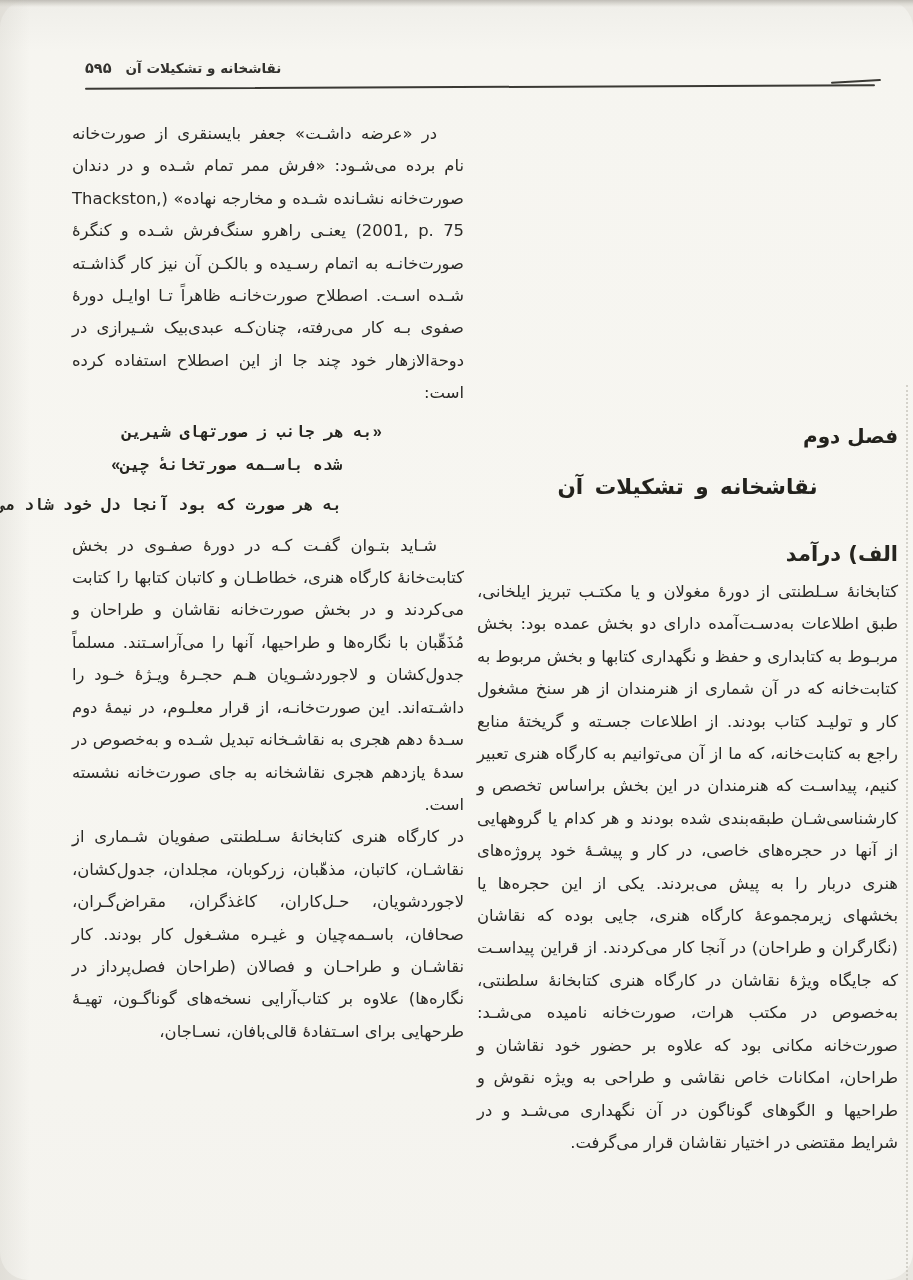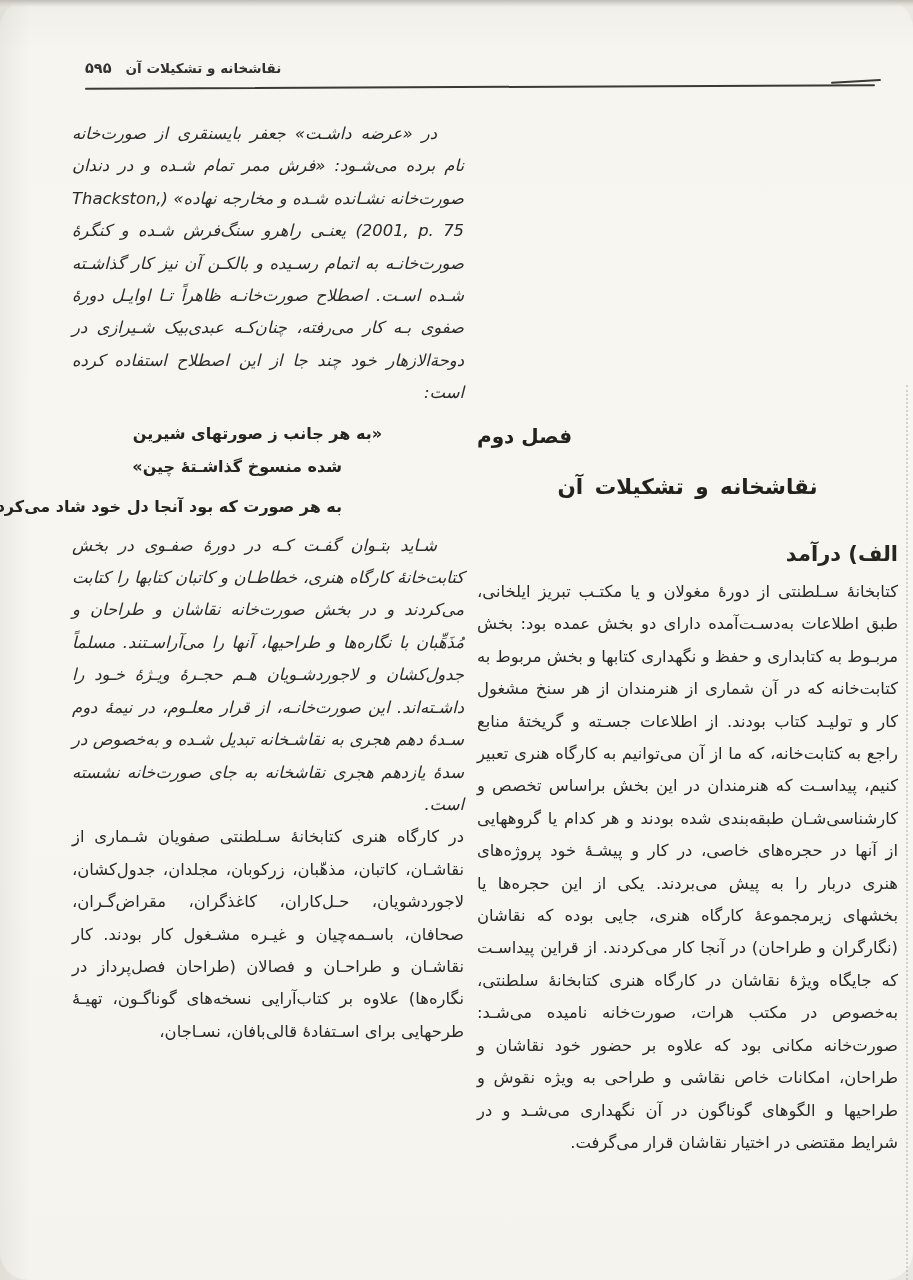--- a/index.html
+++ b/index.html
@@ -48,32 +48,32 @@
   }
   
   .col{ position:absolute; direction:rtl; }
   .col-left{ left:72px;  width:392px; top:118px; }
   .col-right{ left:477px; width:421px; top:424px; }
   p.body-par{
     font-size:16.4px; line-height:32.4px;
     text-align:justify; text-justify:inter-word;
     color:#2b2a26;
   }
-  p.indent{ text-indent:27px;font-style:italic; }
+  p.indent{ text-indent:27px; }
   .poem{ margin:7px 0 7px 0; font-weight:bold; font-size:16px; line-height:33px; color:#26251F; }
-  .poem .hemistich{ white-space:nowrap; }
+  .poem .hemistich{ white-space:nowrap;font-family:Liberation Mono, monospace; }
   .poem .h1{ padding-right:82px; }
   .poem .h2{ padding-right:122px; }
   .sec-heading{
     font-size:21px; font-weight:bold; color:#26251f;
     margin:16px 0 6px 0; line-height:30px;
   }
   .col-right .sec-heading{ margin:0 0 7px 0; }
   .chapter-label{
-    text-align:left; font-size:20px; font-weight:bold; color:#23221d;
+    text-align:right; font-size:20px; font-weight:bold; color:#23221d;
     margin-bottom:26px; letter-spacing:.3px;
   }
   .chapter-title{
     text-align:center; font-size:21.5px; font-weight:bold; color:#23221d;
     margin-bottom:40px; word-spacing:4px;
   }
 </style>
 </head>
 <body>
 
@@ -93,21 +93,21 @@
     <div class="chapter-title">نقاشخانه و تشکیلات آن</div>
     <div class="sec-heading">الف) درآمد</div>
     <p class="body-par">کتابخانهٔ سـلطنتی از دورهٔ مغولان و یا مکتـب تبریز ایلخانی، طبق اطلاعات به‌دسـت‌آمده دارای دو بخش عمده بود: بخش مربـوط به کتابداری و حفظ و نگهداری کتابها و بخش مربوط به کتابت‌خانه که در آن شماری از هنرمندان از هر سنخ مشغول کار و تولیـد کتاب بودند. از اطلاعات جسـته و گریختهٔ منابع راجع به کتابت‌خانه، که ما از آن می‌توانیم به کارگاه هنری تعبیر کنیم، پیداسـت که هنرمندان در این بخش براساس تخصص و کارشناسی‌شـان طبقه‌بندی شده بودند و هر کدام یا گروههایی از آنها در حجره‌های خاصی، در کار و پیشـهٔ خود پروژه‌های هنری دربار را به پیش می‌بردند. یکی از این حجره‌ها یا بخشهای زیرمجموعهٔ کارگاه هنری، جایی بوده که نقاشان (نگارگران و طراحان) در آنجا کار می‌کردند. از قراین پیداسـت که جایگاه ویژهٔ نقاشان در کارگاه هنری کتابخانهٔ سلطنتی، به‌خصوص در مکتب هرات، صورت‌خانه نامیده می‌شـد: صورت‌خانه مکانی بود که علاوه بر حضور خود نقاشان و طراحان، امکانات خاص نقاشی و طراحی به ویژه نقوش و طراحیها و الگوهای گوناگون در آن نگهداری می‌شـد و در شرایط مقتضی در اختیار نقاشان قرار می‌گرفت.</p>
   </div>
 
   <div class="col col-left">
     <p class="body-par indent">در «عرضه داشـت» جعفر بایسنقری از صورت‌خانه نام برده می‌شـود: «فرش ممر تمام شـده و در دندان صورت‌خانه نشـانده شـده و مخارجه نهاده» (Thackston, 2001, p. 75) یعنـی راهرو سنگ‌فرش شـده و کنگرهٔ صورت‌خانـه به اتمام رسـیده و بالکـن آن نیز کار گذاشـته شـده اسـت. اصطلاح صورت‌خانـه ظاهراً تـا اوایـل دورهٔ صفوی بـه کار می‌رفته، چنان‌کـه عبدی‌بیک شـیرازی در دوحةالازهار خود چند جا از این اصطلاح استفاده کرده است:</p>
 
     <div class="poem">
       <div class="hemistich h1">«به هر جانب ز صورتهای شیرین</div>
-      <div class="hemistich h2">شده منسوخ گذاشـتهٔ چین»</div>
+      <div class="hemistich h2">شده باسـمه صورتخانهٔ چین»</div>
     </div>
 
 
     <div class="poem">
       <div class="hemistich h2">به هر صورت که بود آنجا دل خود شاد می‌کردم»</div>
     </div>
 
     <p class="body-par indent">شـاید بتـوان گفـت کـه در دورهٔ صفـوی در بخش کتابت‌خانهٔ کارگاه هنری، خطاطـان و کاتبان کتابها را کتابت می‌کردند و در بخش صورت‌خانه نقاشان و طراحان و مُذَهِّبان با نگاره‌ها و طراحیها، آنها را می‌آراسـتند. مسلماً جدول‌کشان و لاجوردشـویان هـم حجـرهٔ ویـژهٔ خـود را داشـته‌اند. این صورت‌خانـه، از قرار معلـوم، در نیمهٔ دوم سـدهٔ دهم هجری به نقاشـخانه تبدیل شـده و به‌خصوص در سدهٔ یازدهم هجری نقاشخانه به جای صورت‌خانه نشسته است.</p>
 
 

